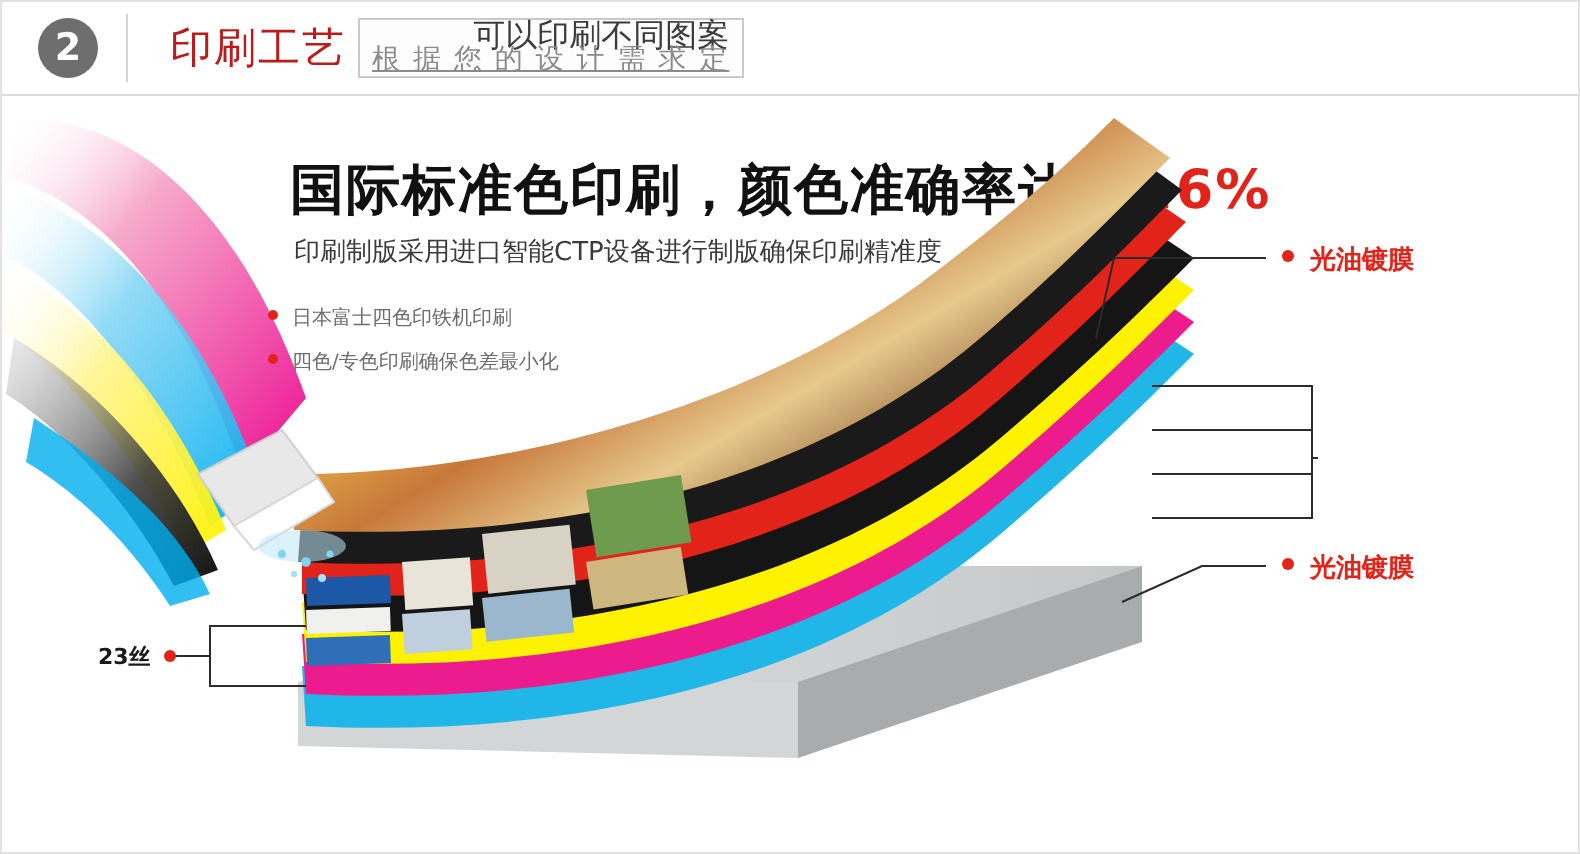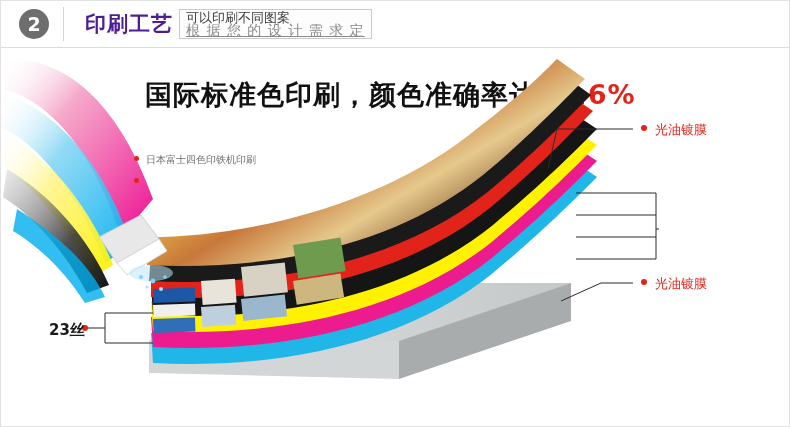--- a/index.html
+++ b/index.html
@@ -32,31 +32,31 @@
     font-size:19px;font-weight:bold;
     display:flex;align-items:center;justify-content:center;
     font-family:"DejaVu Sans","Liberation Sans",sans-serif;
   }
   .hdr-sep{
     position:absolute;left:62px;top:6px;width:1px;height:34px;
     background:#d4d4d4;
   }
   .hdr-title{
     position:absolute;left:84px;top:9px;
-    font-size:21px;font-weight:bold;color:#4c1d95;
+    font-size:21px;font-weight:normal;color:#b91c1c;
     letter-spacing:1px;
   }
   .hdr-tagbox{
     position:absolute;left:178px;top:8px;
     border:1px solid #c9c9c9;
     padding:1px 6px 2px 6px;
     background:#fdfdfd;
   }
   .hdr-tag1{
-    font-size:13px;color:#3c3c3c;line-height:14px;
+    font-size:16px;color:#3c3c3c;line-height:14px;text-align:right;
   }
   .hdr-tag2{
     font-size:14px;color:#8b8b8b;line-height:11px;letter-spacing:1px;text-decoration:underline;
   }
 
   
   .spray{
     position:absolute;left:0;top:48px;width:210px;height:300px;
     pointer-events:none;
   }
@@ -80,33 +80,33 @@
     line-height:22px;
   }
   .bullets .dot{
     display:inline-block;width:5px;height:5px;border-radius:50%;
     background:#e2231a;margin-right:7px;vertical-align:2px;
   }
 
   
   .callout{
     position:absolute;
-    font-size:13px;font-weight:normal;color:#e2231a;
+    font-size:13px;font-weight:bold;color:#e2231a;
     white-space:nowrap;
   }
   .callout .cdot{
     display:inline-block;width:6px;height:6px;border-radius:50%;
     background:#e2231a;margin-right:8px;vertical-align:3px;
   }
   #callout-varnish{left:640px;top:120px;}
   #callout-cmyk{left:663px;top:222px;}
   #callout-steel{left:640px;top:274px;}
   .callout-left{
     position:absolute;left:48px;top:320px;
-    font-size:15px;font-weight:bold;color:#1a1a1a;
+    font-size:11px;font-weight:bold;color:#1a1a1a;
     white-space:nowrap;
   }
 
   
   .leaders{
     position:absolute;left:0;top:0;width:790px;height:427px;
     pointer-events:none;
   }
 
   
@@ -155,27 +155,28 @@
     <path d="M8,10 C70,10 120,60 152,150 L120,188 C96,110 52,52 2,40 Z" fill="url(#gMag)"></path>
     <path d="M2,44 C58,62 106,120 130,196 L104,214 C80,150 40,96 0,78 Z" fill="url(#gCya)"></path>
     <path d="M0,84 C46,104 88,156 112,216 L92,228 C66,178 32,136 0,116 Z" fill="url(#gYel)"></path>
     <path d="M6,120 C50,146 88,190 108,236 L86,244 C66,206 34,168 2,148 Z" fill="url(#gBlk)"></path>
     <path d="M16,160 C56,186 88,214 104,248 L84,254 C66,226 42,200 12,182 Z" fill="#00aeef" opacity="0.8"></path>
   </svg>
 
   <div class="headline">
     <span>国际标准色印刷，颜色准确率达</span><span class="hl-red">99.6%</span>
   </div>
+  <div class="subline">印刷制版采用进口智能CTP设备进行制版确保印刷精准度</div>
 
   <div class="bullets">
     <div>
       <span class="dot"></span><span>日本富士四色印铁机印刷</span>
     </div>
     <div>
-      <span class="dot"></span>
+      <span class="dot"></span><span>四色/专色印刷确保色差最小化</span>
     </div>
   </div>
 
   <svg class="art" viewBox="0 0 790 427">
     <defs>
       <linearGradient id="slab" x1="0" y1="0" x2="0" y2="1">
         <stop offset="0%" stop-color="#e4e6e7"></stop>
         <stop offset="100%" stop-color="#b9bcbd"></stop>
       </linearGradient>
       <linearGradient id="slabTop" x1="0" y1="0" x2="1" y2="0">

